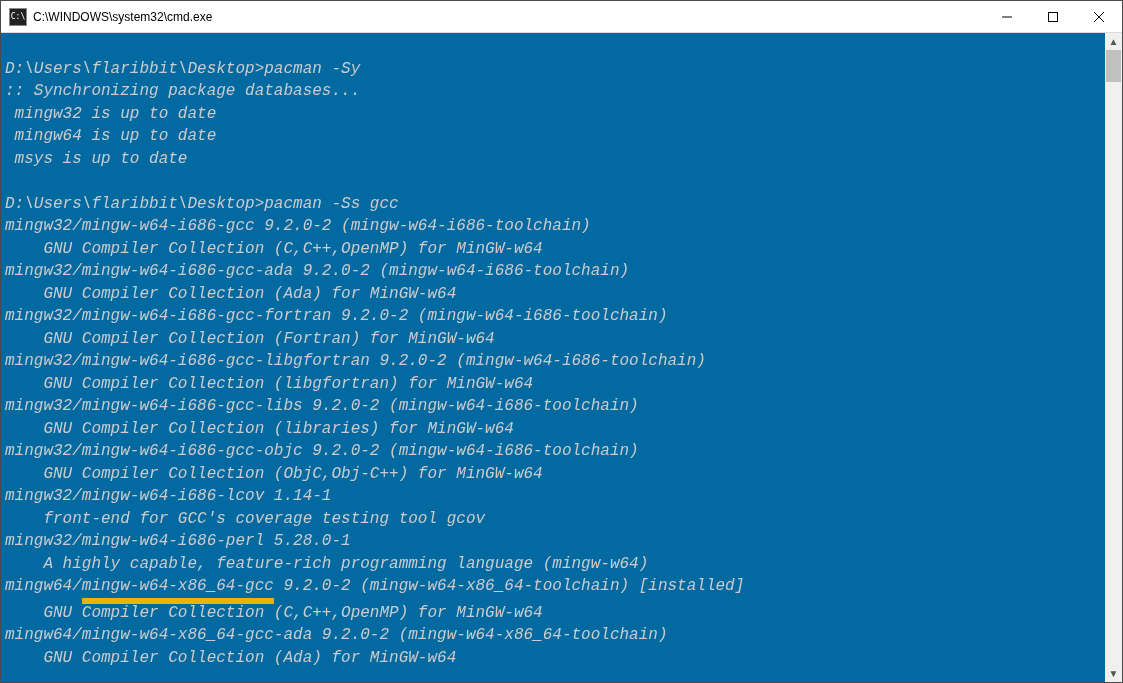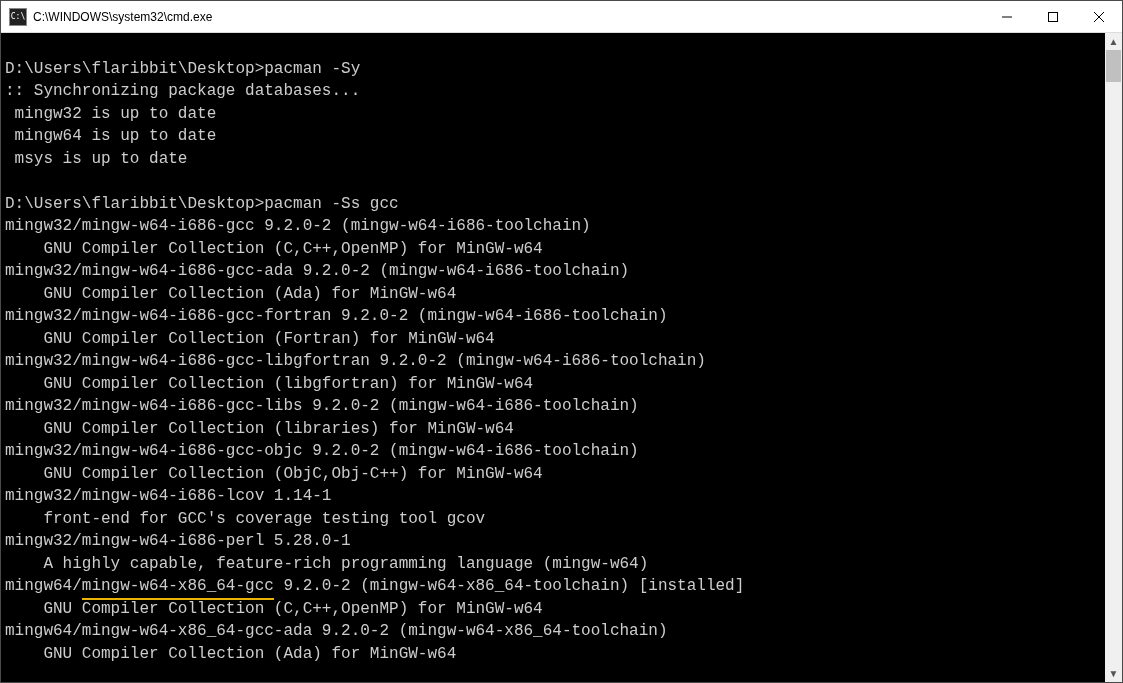--- a/index.html
+++ b/index.html
@@ -56,28 +56,29 @@
     color: #000;
   }
   .titlebar .winbtn svg { stroke: currentColor; }
   .client {
     flex: 1 1 auto;
     display: flex;
     min-height: 0;
   }
   .terminal {
     flex: 1 1 auto;
-    background: #000000;
+    background: #0369a1;
     color: #cccccc;
     font-family: Consolas, "Courier New", monospace;
     font-size: 16px;
     line-height: 22.5px;
     padding: 2px 0 0 4px;
     white-space: pre;
     overflow: hidden;
+    font-style: italic;
   }
   .scrollbar {
     width: 17px;
     background: #f0f0f0;
     position: relative;
   }
   .scroll-up, .scroll-down {
     width: 17px;
     height: 17px;
     display:flex;
@@ -93,21 +94,21 @@
   .scroll-thumb {
     position:absolute;
     left:1px;
     width:15px;
     background:#c0c0c0;
     top:17px;
     height:32px;
   }
   .underline {
     display:inline-block;
-    border-bottom:2px solid #eab308;
+    border-bottom:6px solid #eab308;
     margin-bottom:-2px;
   }
 </style>
 </head>
 <body>
 
 <div class="window">
 
   <div class="titlebar">
     <span class="app-icon">C:\</span>

